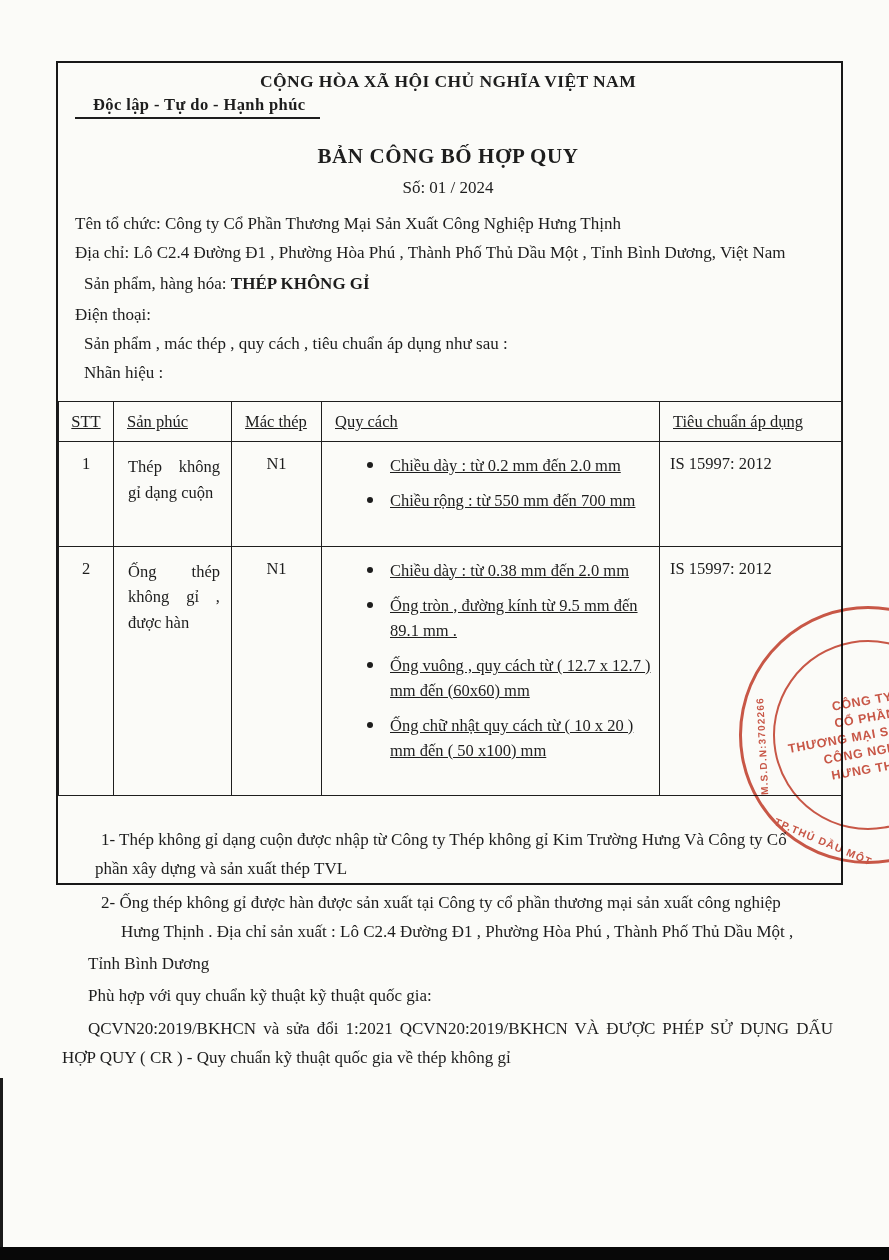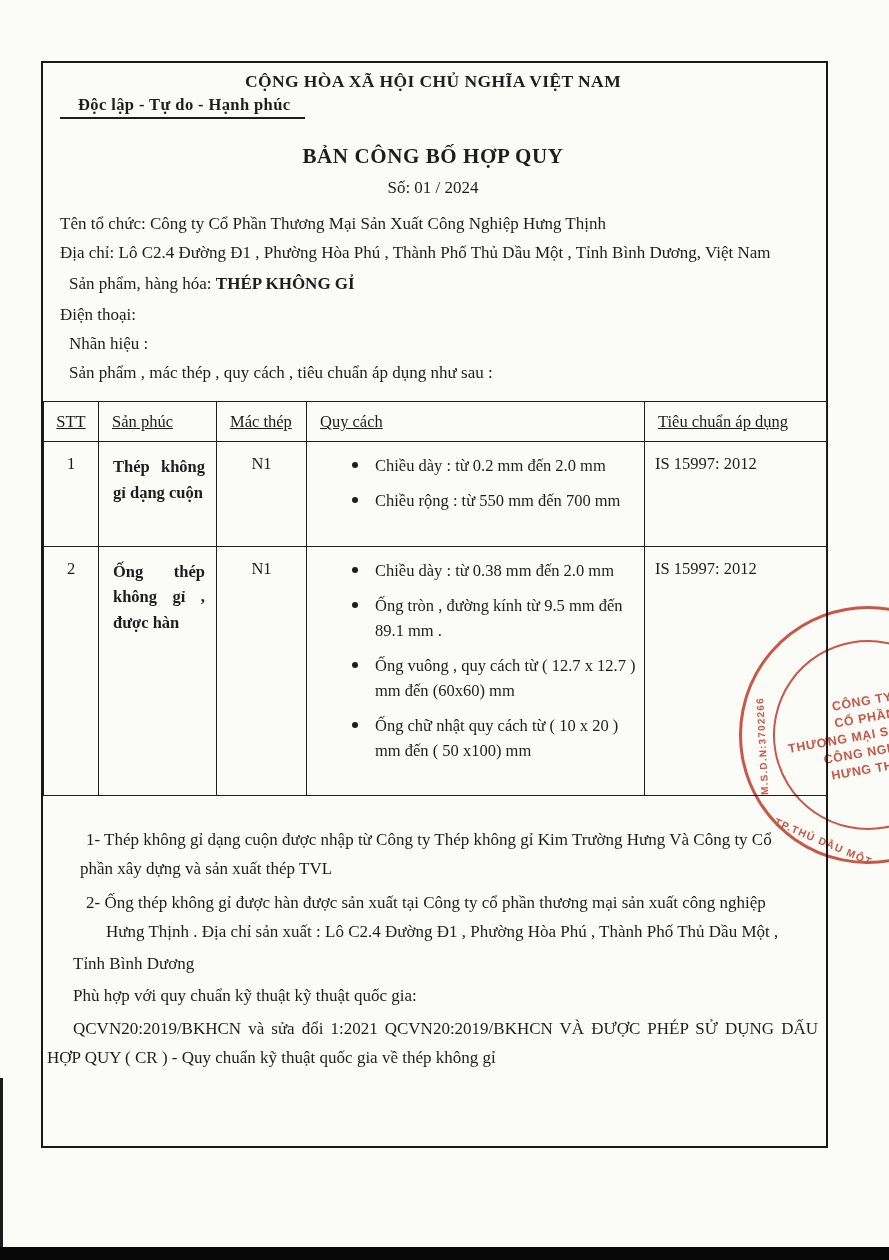--- a/index.html
+++ b/index.html
@@ -4,21 +4,21 @@
 <style>
   * { margin:0; padding:0; box-sizing:border-box; }
   html,body { background:#ffffff; }
   body { width:889px; height:1260px; }
   .page {
     position:relative; width:889px; height:1260px;
     background:#fbfbf8; overflow:hidden;
     font-family:"Liberation Serif", serif; color:#1d1d1d;
   }
   .frame {
-    position:absolute; left:41px; top:61px; width:787px; height:1087px;
+    position:absolute; left:56px; top:61px; width:787px; height:824px;
     border:2px solid #181818; padding:8px 20px 0 17px;
   }
   .nat-title { text-align:center; font-size:17.5px; font-weight:bold; letter-spacing:0.4px; }
   .motto-row { text-align:left; margin-top:3px; }
   .motto {
     display:inline-block; font-size:16.5px; font-weight:bold; letter-spacing:0.4px;
     padding:0 14px 2px 18px; border-bottom:2px solid #1d1d1d;
   }
   .doc-title { text-align:center; font-size:21px; font-weight:bold; letter-spacing:0.6px; margin-top:25px; }
   .doc-number { text-align:center; font-size:17px; margin-top:9px; }
@@ -35,23 +35,23 @@
   .spec-table {
     border-collapse:collapse; table-layout:fixed;
     width:783px; margin-left:-17px; margin-top:14px;
     font-size:16.5px;
   }
   .spec-table th, .spec-table td { border:1.6px solid #1e1e1e; }
   .spec-table th { font-weight:normal; text-align:left; vertical-align:middle; padding:10px 6px 9px 13px;text-decoration:underline; }
   .spec-table th.h-stt { text-align:center; padding-left:2px; padding-right:2px; }
   .spec-table td { vertical-align:top; }
   td.c-stt { text-align:center; padding-top:12px; }
-  td.c-sp  { padding:12px 11px 0 14px; text-align:justify; line-height:1.55;font-weight:bold; }
+  td.c-sp  { padding:12px 11px 0 14px; text-align:justify; line-height:1.55; }
   td.c-mt  { text-align:center; padding-top:12px; }
-  td.c-qc  { padding:11px 8px 22px 22px; }
+  td.c-qc  { padding:11px 8px 22px 22px;text-decoration:underline; }
   td.c-tc  { padding:12px 6px 0 10px; }
   .qc-list { list-style:none; }
   .qc-list li { position:relative; padding-left:46px; line-height:1.52; margin-bottom:10px; }
   .qc-list li::before {
     content:""; position:absolute; left:23px; top:9px;
     width:6px; height:6px; border-radius:50%; background:#1d1d1d;
   }
   .row1 td { height:100px; }
   .row2 td { height:242px; }
 
@@ -101,22 +101,22 @@
       <span class="motto">Độc lập - Tự do - Hạnh phúc</span>
     </div>
 
     <div class="doc-title">BẢN CÔNG BỐ HỢP QUY</div>
     <div class="doc-number">Số: 01 / 2024</div>
 
     <p class="ln p-org">Tên tổ chức: Công ty Cổ Phần Thương Mại Sản Xuất Công Nghiệp Hưng Thịnh</p>
     <p class="ln p-addr">Địa chỉ: Lô C2.4 Đường Đ1 , Phường Hòa Phú , Thành Phố Thủ Dầu Một , Tỉnh Bình Dương, Việt Nam</p>
     <p class="ln p-prod"><span>Sản phẩm, hàng hóa: </span><span class="bold">THÉP KHÔNG GỈ</span></p>
     <p class="ln p-phone">Điện thoại:</p>
+    <p class="ln p-intro">Sản phẩm , mác thép , quy cách , tiêu chuẩn áp dụng như sau :</p>
     <p class="ln p-brand">Nhãn hiệu :</p>
-    <p class="ln p-intro">Sản phẩm , mác thép , quy cách , tiêu chuẩn áp dụng như sau :</p>
 
     <table class="spec-table">
       <colgroup>
         <col style="width:55px">
           <col style="width:118px">
           <col style="width:90px">
           <col style="width:338px">
           <col style="width:182px">
       </colgroup>
       <thead>

